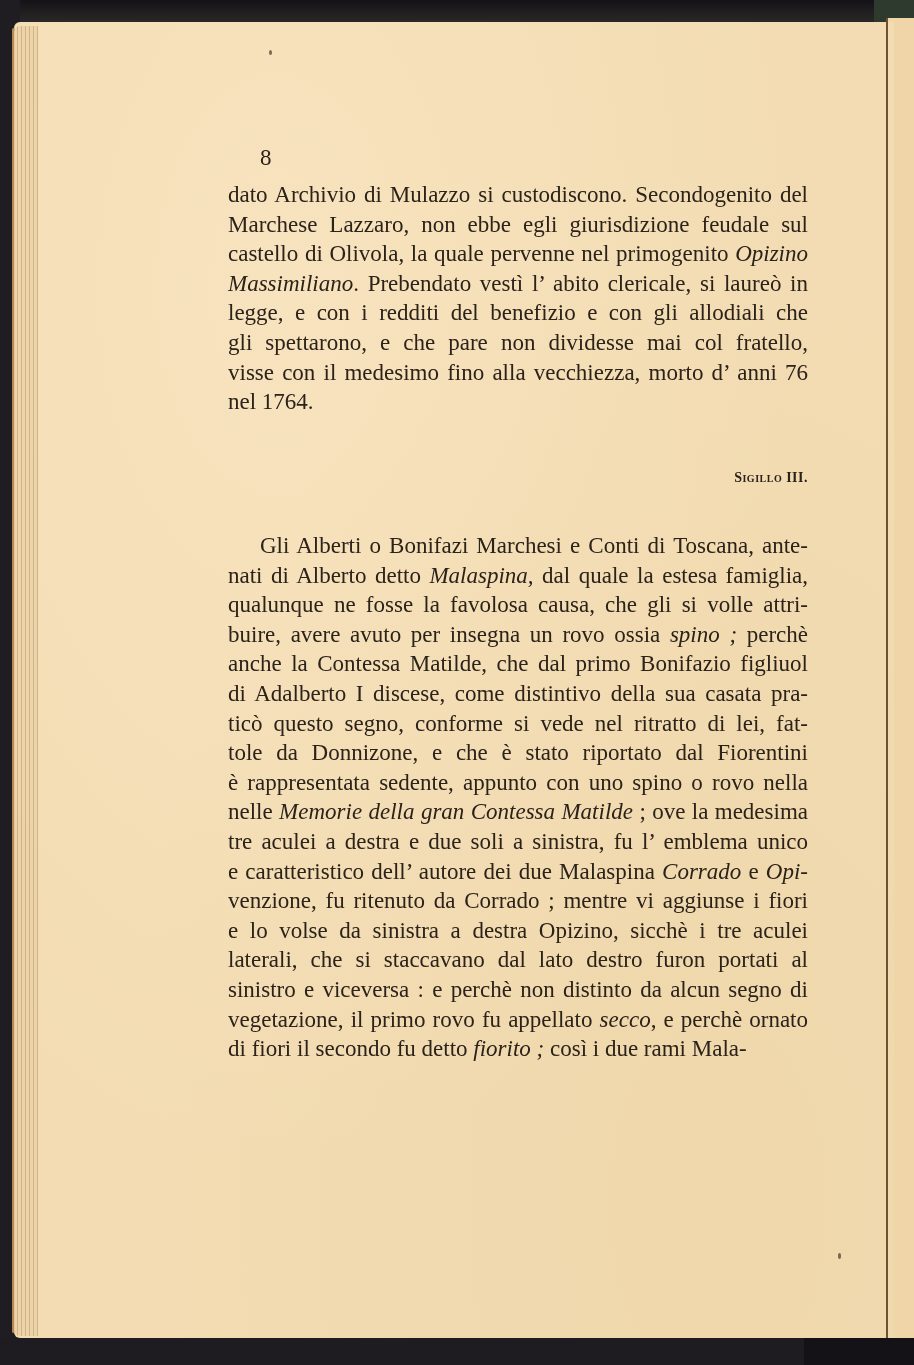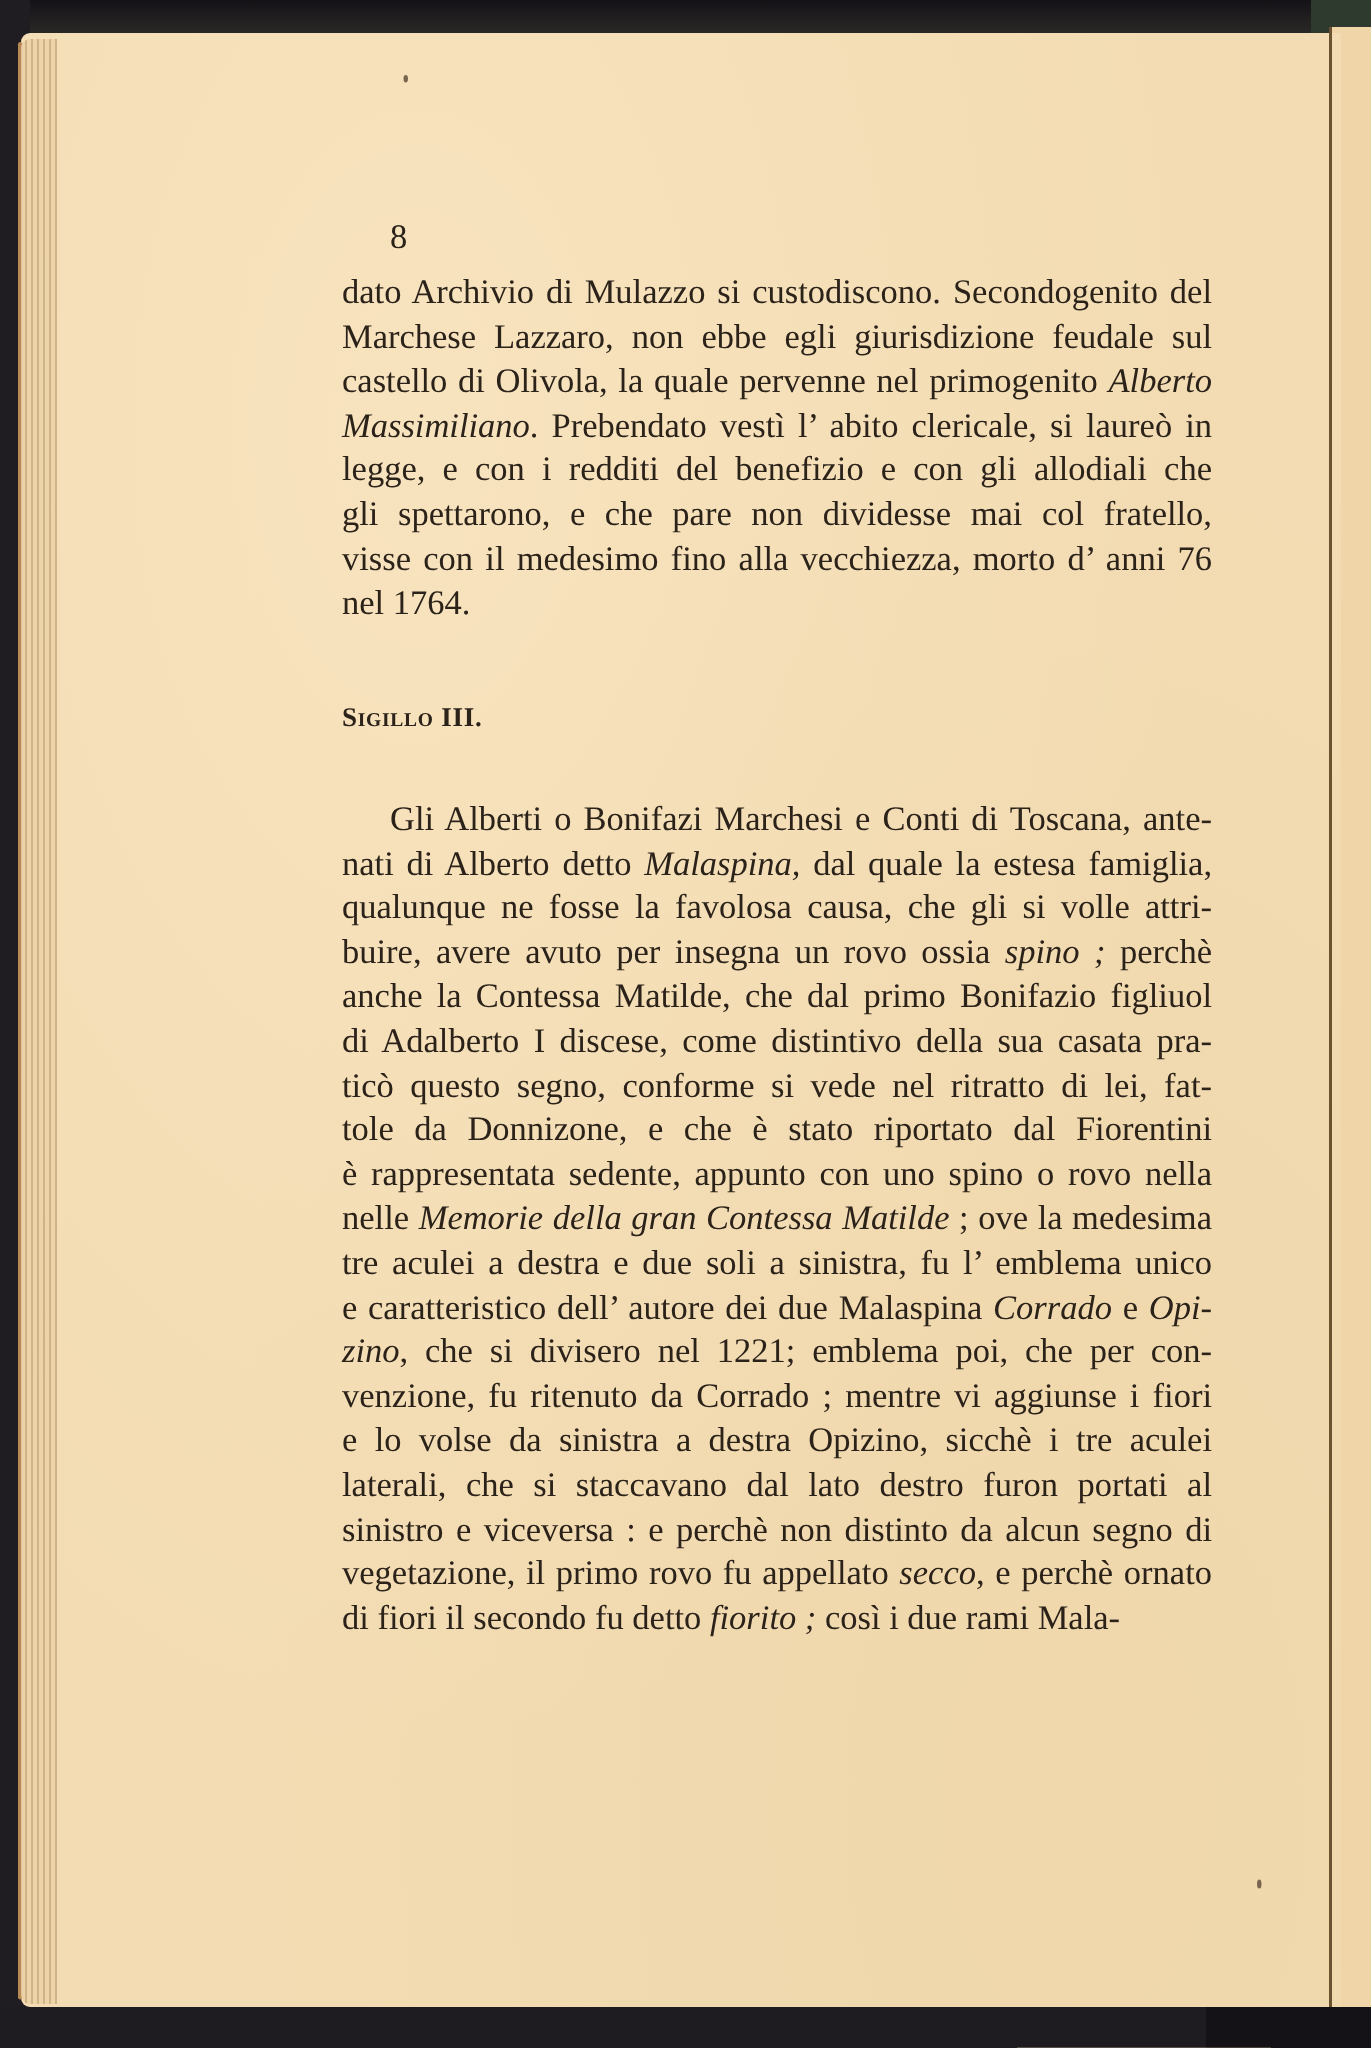--- a/index.html
+++ b/index.html
@@ -129,22 +129,22 @@
       text-align-last: left;
     }
     .para1 { top: 40px; }
     .para2 { top: 391px; }
     .para2 .line.indent { padding-left: 32px; }
     .heading {
       position: absolute;
       left: 0;
       top: 324px;
       width: 580px;
-      text-align: left;
-      font-size: 18px;
+      text-align: right;
+      font-size: 14px;
       line-height: 28px;
       font-variant: small-caps;
       letter-spacing: 0.5px;
       margin: 0;
     }
     em { font-style: italic; }
     .speck {
       position: absolute;
       background: #7a6650;
       border-radius: 50%;
@@ -166,21 +166,21 @@
 
 <div class="speck" style="left:269px;top:50px;width:3px;height:5px;"></div>
 <div class="speck" style="left:838px;top:1253px;width:3px;height:6px;"></div>
 
 <div class="content">
   <p class="page-number">8</p>
 
   <div class="para para1">
       <span class="line"><span>dato Archivio di Mulazzo si custodiscono. Secondogenito del</span></span>
       <span class="line"><span>Marchese Lazzaro, non ebbe egli giurisdizione feudale sul</span></span>
-      <span class="line"><span>castello di Olivola, la quale pervenne nel primogenito </span><em>Alberto</em></span>
+      <span class="line"><span>castello di Olivola, la quale pervenne nel primogenito </span><em>Opizino</em></span>
       <span class="line"><em>Massimiliano</em><span>. Prebendato vestì l’ abito clericale, si laureò in</span></span>
       <span class="line"><span>legge, e con i redditi del benefizio e con gli allodiali che</span></span>
       <span class="line"><span>gli spettarono, e che pare non dividesse mai col fratello,</span></span>
       <span class="line"><span>visse con il medesimo fino alla vecchiezza, morto d’ anni 76</span></span>
       <span class="line last"><span>nel 1764.</span></span>
     </div>
 
   <h2 class="heading">Sigillo III.</h2>
 
   <div class="para para2">
@@ -189,21 +189,20 @@
       <span class="line"><span>qualunque ne fosse la favolosa causa, che gli si volle attri-</span></span>
       <span class="line"><span>buire, avere avuto per insegna un rovo ossia </span><em>spino ;</em><span> perchè</span></span>
       <span class="line"><span>anche la Contessa Matilde, che dal primo Bonifazio figliuol</span></span>
       <span class="line"><span>di Adalberto I discese, come distintivo della sua casata pra-</span></span>
       <span class="line"><span>ticò questo segno, conforme si vede nel ritratto di lei, fat-</span></span>
       <span class="line"><span>tole da Donnizone, e che è stato riportato dal Fiorentini</span></span>
       <span class="line"><span>è rappresentata sedente, appunto con uno spino o rovo nella</span></span>
       <span class="line"><span>nelle </span><em>Memorie della gran Contessa Matilde</em><span> ; ove la medesima</span></span>
       <span class="line"><span>tre aculei a destra e due soli a sinistra, fu l’ emblema unico</span></span>
       <span class="line"><span>e caratteristico dell’ autore dei due Malaspina </span><em>Corrado</em><span> e </span><em>Opi-</em></span>
-      <span class="line"><em>zino</em><span>, che si divisero nel 1221; emblema poi, che per con-</span></span>
       <span class="line"><span>venzione, fu ritenuto da Corrado ; mentre vi aggiunse i fiori</span></span>
       <span class="line"><span>e lo volse da sinistra a destra Opizino, sicchè i tre aculei</span></span>
       <span class="line"><span>laterali, che si staccavano dal lato destro furon portati al</span></span>
       <span class="line"><span>sinistro e viceversa : e perchè non distinto da alcun segno di</span></span>
       <span class="line"><span>vegetazione, il primo rovo fu appellato </span><em>secco</em><span>, e perchè ornato</span></span>
       <span class="line last"><span>di fiori il secondo fu detto </span><em>fiorito ;</em><span> così i due rami Mala-</span></span>
     </div>
 </div>
 
 </body></html>

